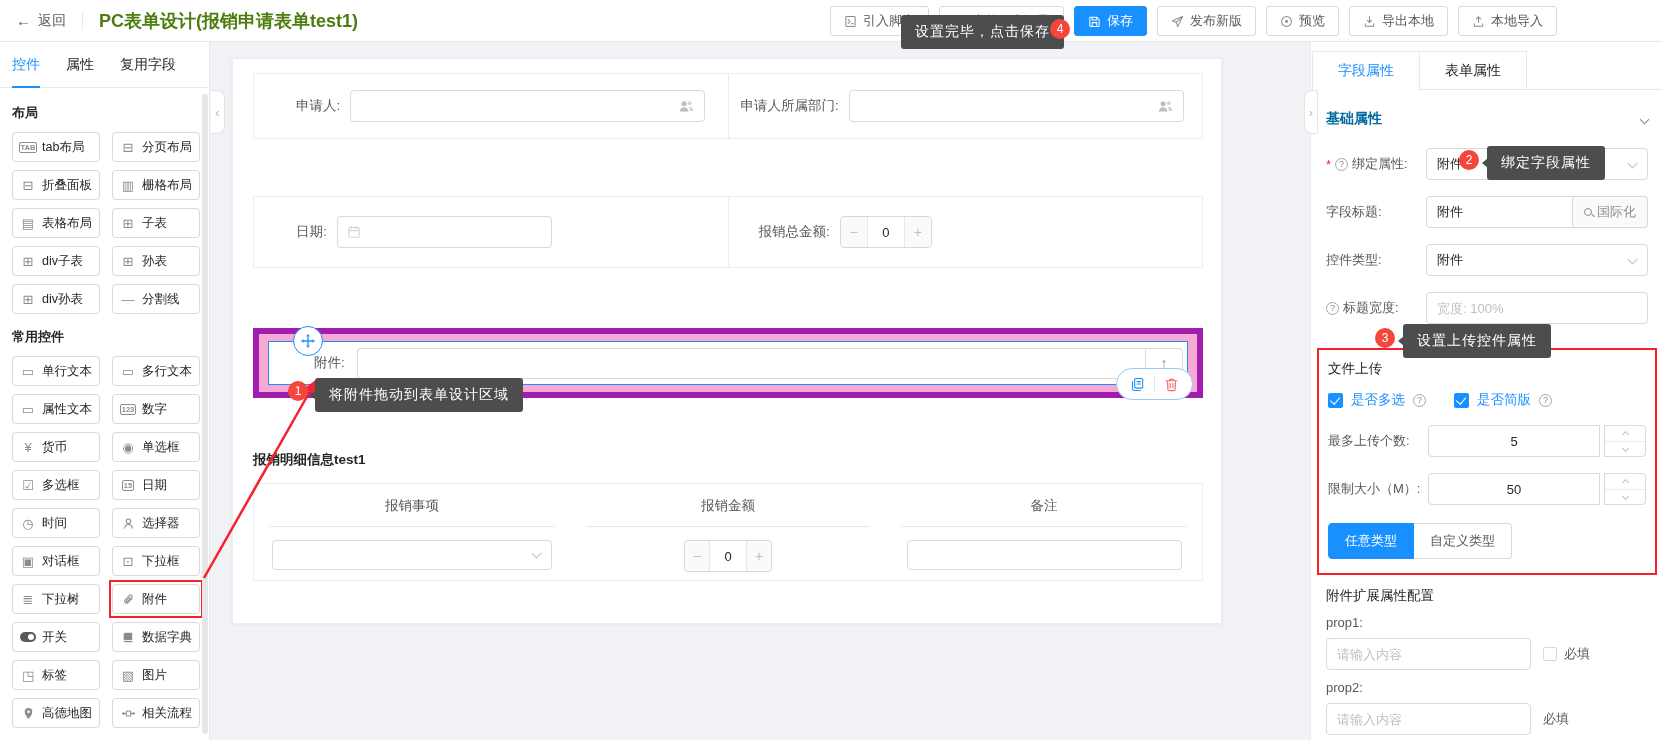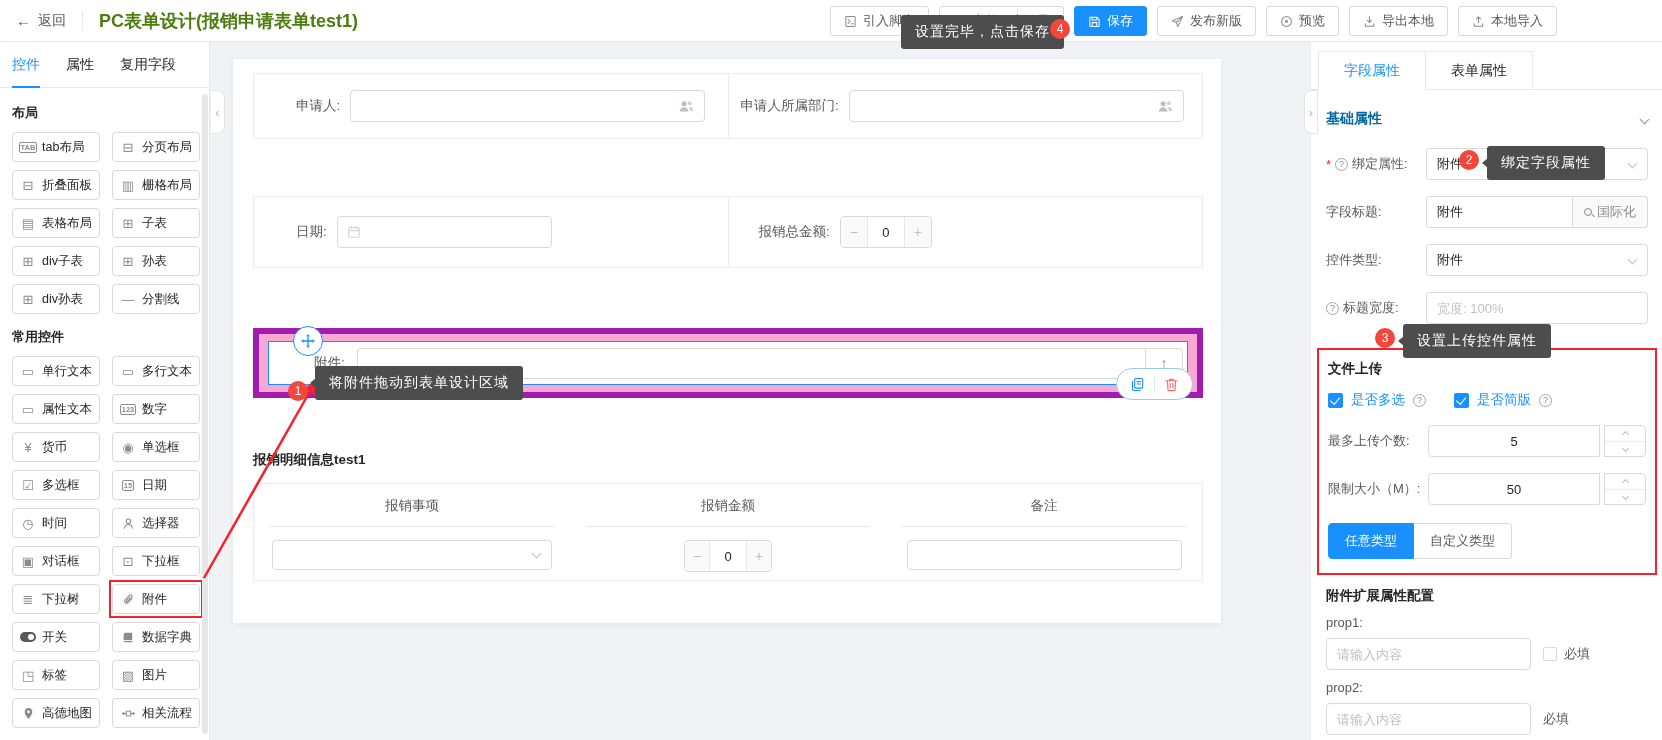--- a/index.html
+++ b/index.html
@@ -91,25 +91,25 @@
   .st-box{margin-top:14px;height:98px;border:1px solid #ebedf0;display:flex;background:#fff}
   .st-col{flex:1;display:flex;flex-direction:column;align-items:center;min-width:0}
   .st-head{width:calc(100% - 32px);text-align:center;color:#595959;font-size:13.5px;padding:13px 0 11px;border-bottom:1px solid #e6e9ec}
   .st-ctrl{margin-top:13px;display:flex;justify-content:center;width:100%}
   .sel{position:relative;width:280px;height:30px;border:1px solid #d9d9d9;border-radius:4px;background:#fff}
   .tinput{width:275px;height:30px;border:1px solid #d9d9d9;border-radius:4px;background:#fff}
   .chev{display:inline-block;width:7px;height:7px;border-right:1.4px solid #bfbfbf;border-bottom:1.4px solid #bfbfbf;transform:rotate(45deg)}
   .sel .chev{position:absolute;right:11px;top:9px}
 
   .badge-1{left:288px;top:381px}
-  .tip-1{left:315px;top:366px}
+  .tip-1{left:315px;top:378px}
 
   
   .rpanel{position:absolute;right:0;top:42px;width:352px;bottom:0;background:#fff;border-left:1px solid #ececec;z-index:6}
-  .p-tabs{display:flex;padding:9px 0 0 7px;border-bottom:1px solid #e8e8e8;height:48px}
+  .p-tabs{display:flex;padding:9px 0 0 1px;border-bottom:1px solid #e8e8e8;height:48px}
   .ptab{padding:0 25px;display:flex;align-items:center;font-size:14px;color:#262626;background:#fff;border:1px solid #e8e8e8;margin-bottom:-1px;cursor:pointer}
   .ptab+.ptab{margin-left:-1px}
   .ptab.active{color:var(--primary,#1890ff);border-bottom-color:#fff}
   .p-body{padding:16px 14px 0 15px;font-size:13px;color:#595959}
   .p-sec{display:flex;align-items:center;justify-content:space-between;font-size:14px;font-weight:700;color:#0369a1;margin:4px 0 20px}
   .p-sec .chev{border-color:#8c8c8c}
   .prow{display:flex;align-items:center;margin-bottom:16px}
   .plabel{width:100px;flex:none;color:#595959;display:flex;align-items:center;gap:4px;white-space:nowrap}
   .req{color:var(--red,#f5222d)}
   .q{width:13px;height:13px;border:1px solid #a6a6a6;border-radius:50%;color:#8c8c8c;font-size:9px;line-height:11px;text-align:center;flex:none}
@@ -117,21 +117,21 @@
   .pctrl{flex:1;display:flex;min-width:0}
   .inp{width:100%;height:32px;border:1px solid #d9d9d9;border-radius:4px;padding:0 10px;font:inherit;color:#262626;outline:none;background:#fff;min-width:0}
   .inp::placeholder{color:#bfbfbf}
   .selbox{flex:1;position:relative;height:32px;border:1px solid #d9d9d9;border-radius:4px;background:#fff;display:flex;align-items:center;padding:0 10px;color:#262626}
   .selbox .chev{position:absolute;right:11px;top:11px}
   .inp.half{border-radius:4px 0 0 4px}
   .i18n{display:flex;align-items:center;gap:5px;padding:0 11px;border:1px solid #d9d9d9;border-left:none;background:#fafafa;color:#8c8c8c;font-size:13px;height:32px;border-radius:0 4px 4px 0;cursor:pointer;flex:none}
   .mag{position:relative;width:8px;height:8px;border:1.4px solid #8c8c8c;border-radius:50%;display:inline-block}
   .mag::after{content:'';position:absolute;width:4px;height:1.4px;background:#8c8c8c;transform:rotate(45deg);right:-4px;bottom:-1px}
   .redbox{border:2px solid var(--red,#f5222d);margin:24px -9px 12px -9px;padding:10px 9px 14px}
-  .boldt{font-size:13.5px;font-weight:700;color:#262626}
+  .boldt{font-size:13.5px;font-weight:400;color:#262626}
   .checkrow{display:flex;gap:28px;margin:13px 0 16px}
   .check{display:flex;align-items:center;gap:8px;color:var(--primary,#1890ff);font-size:13.5px;cursor:pointer}
   .cbox{width:15px;height:15px;border-radius:2px;background:var(--primary,#1890ff);position:relative;flex:none}
   .cbox::after{content:'';position:absolute;left:4px;top:2px;width:5px;height:8px;border-right:1.6px solid #fff;border-bottom:1.6px solid #fff;transform:rotate(40deg)}
   .numgrp{flex:1;display:flex}
   .numbox{flex:1;height:32px;border:1px solid #d9d9d9;border-radius:4px 0 0 4px;display:flex;align-items:center;justify-content:center;color:#262626;background:#fff}
   .spin{width:42px;height:32px;border:1px solid #d9d9d9;border-left:1px solid #d9d9d9;border-radius:0 4px 4px 0;display:flex;flex-direction:column;margin-left:4px;background:#fff}
   .spin i{flex:1;display:flex;align-items:center;justify-content:center;cursor:pointer}
   .spin i+i{border-top:1px solid #ececec}
   .spin .chev{width:5px;height:5px;border-width:1.2px}

